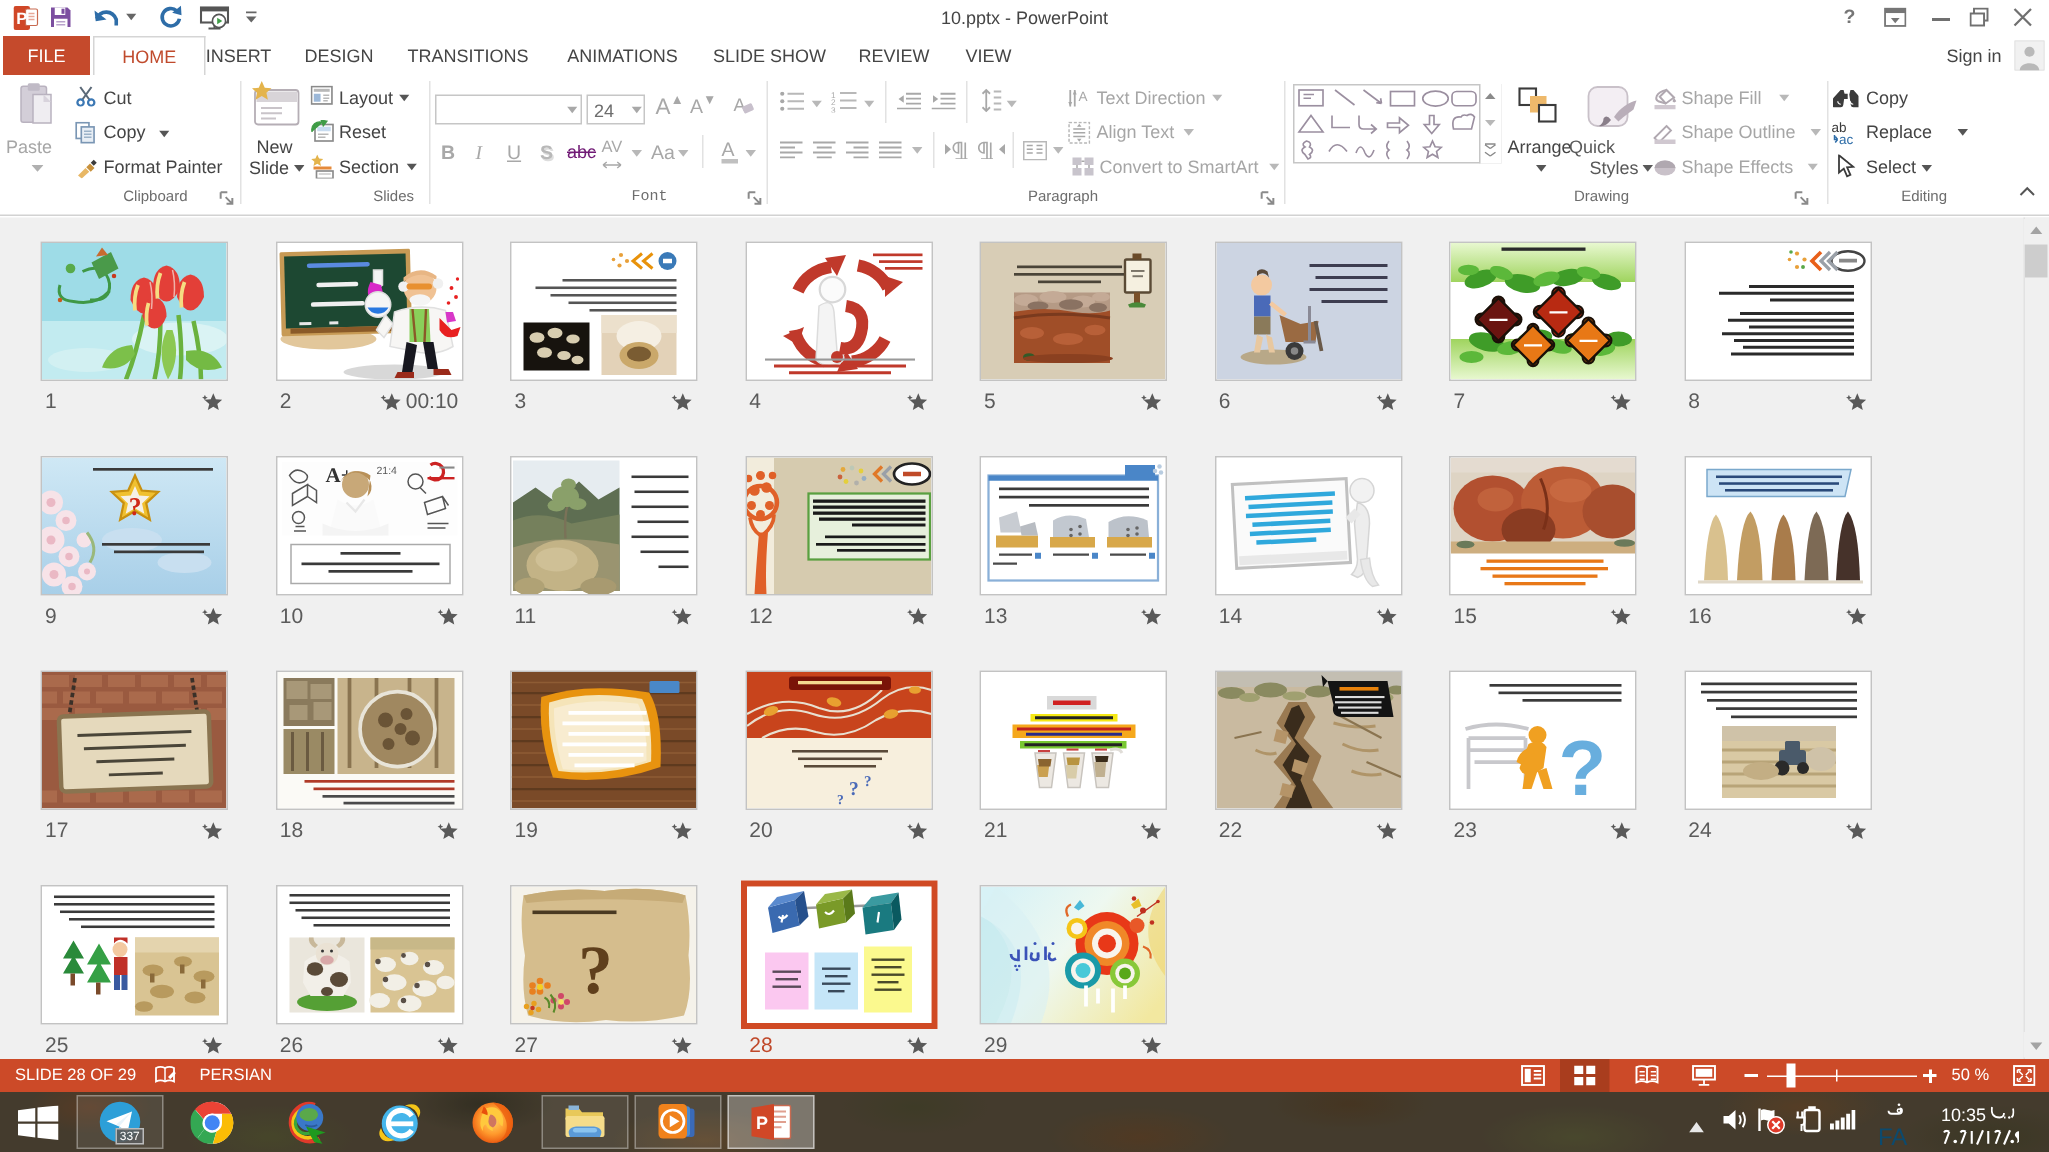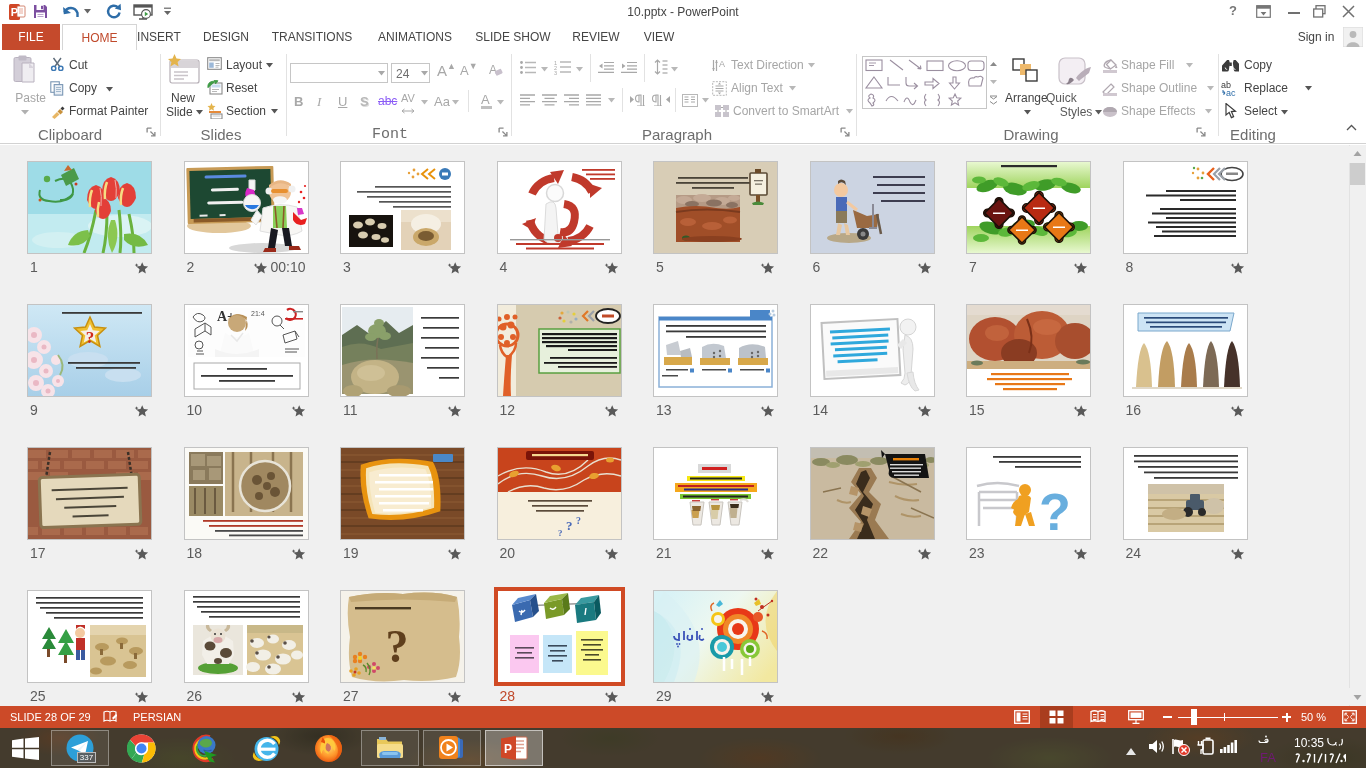--- a/index.html
+++ b/index.html
@@ -11,21 +11,21 @@
 #titlebar { position:absolute; left:0; top:0; width:1366px; height:24px; background:#fff; }
 #title { position:absolute; top:5px; width:100%; text-align:center; font-size:12px; color:#444; }
 
 #tabrow { position:absolute; left:0; top:24px; width:1366px; height:26px; background:#fff; }
 .tab { position:absolute; top:0; height:26px; line-height:26px; font-size:12px; color:#454545; text-align:center; }
 #tab-file { background:#c54a2c; color:#fff; width:58px; left:2px; }
 #tab-home { color:#c04a2c; border:1px solid #d5d5d5; border-bottom:none; background:#fff; }
 
 #ribbon { position:absolute; left:0; top:50px; width:1366px; height:94px; background:#fff; border-bottom:1px solid #d2d2d2; }
 .grpsep { position:absolute; top:4px; height:82px; width:1px; background:#e2e2e2; }
-.grplabel { position:absolute; top:76px; font-size:15px; color:#6d6d6d; text-align:center; }
+.grplabel { position:absolute; top:76px; font-size:10px; color:#6d6d6d; text-align:right; }
 .dlauncher { position:absolute; top:77px; width:10px; height:10px; }
 .rbtxt { font-size:12px; color:#444; }
 .rbtxt-dis { font-size:12px; color:#a6a6a6; }
 
 #canvas { position:absolute; left:0; top:145px; width:1366px; height:561px; background:#f0f0f0; }
 .th { position:absolute; width:125px; height:93px; background:#fff; border:1px solid #c3c3c3; overflow:hidden; }
 
 #status { position:absolute; left:0; top:706px; width:1366px; height:22px; background:#cc4a28; color:#fff; font-size:11px; }
 
 #taskbar { position:absolute; left:0; top:728px; width:1366px; height:40px; overflow:hidden; }
@@ -117,21 +117,21 @@
   </div>
 
   <div id="ribbon">
 
     <svg class="abs" style="left:13px;top:5px;" width="24" height="30" viewBox="0 0 24 30">
       <rect x="1" y="2.5" width="17" height="24" rx="1.5" fill="#d3ced8" stroke="#b9b2bf" stroke-width="1"></rect>
       <rect x="5.5" y="0.5" width="8" height="5" rx="1" fill="#c0bac6"></rect>
       <path d="M9 8 h12 l0 0 v19 h-12 z" fill="#efedf1" stroke="#b9b2bf" stroke-width="1"></path>
       <path d="M16 8 l5 5 h-5 z" fill="#d8d3dc"></path>
     </svg>
-    <div class="abs rbtxt-dis" style="left:4px;top:41px;width:42px;text-align:right;">Paste</div>
+    <div class="abs rbtxt-dis" style="left:4px;top:41px;width:42px;text-align:left;">Paste</div>
     <svg class="abs" style="left:21px;top:60px;" width="8" height="5" viewBox="0 0 8 5">
         <path d="M0 0h8L4 4.5z" fill="#b0b0b0"></path>
       </svg>
 
     <svg class="abs" style="left:50px;top:7px;" width="15" height="14" viewBox="0 0 15 14">
       <path d="M3.5 1 L10 10 M11 1 L4.5 10" stroke="#5c6a78" stroke-width="1.4"></path>
       <circle cx="3.7" cy="11.4" r="2.1" fill="none" stroke="#3c78b4" stroke-width="1.5"></circle>
       <circle cx="10.8" cy="11.4" r="2.1" fill="none" stroke="#3c78b4" stroke-width="1.5"></circle>
     </svg>
     <div class="abs rbtxt" style="left:69px;top:8px;">Cut</div>
@@ -214,21 +214,21 @@
     <div class="abs" style="left:437px;top:11px;font-size:15px;color:#a8a8a8;">A<span style="font-size:9px;vertical-align:7px;">▲</span></div>
     <div class="abs" style="left:460px;top:11px;font-size:13px;color:#a8a8a8;">A<span style="font-size:9px;vertical-align:6px;">▼</span></div>
     <svg class="abs" style="left:487px;top:12px;" width="16" height="16" viewBox="0 0 16 16">
       <text x="2" y="12" font-size="12" fill="#a8a8a8" font-family="Liberation Sans">A</text>
       <rect x="8" y="8" width="7" height="5" rx="1" fill="#c8c0cc" transform="rotate(-25 11 10)"></rect>
     </svg>
     <div class="abs" style="left:294px;top:44px;font-size:13px;font-weight:bold;color:#a8a8a8;">B</div>
     <div class="abs" style="left:317px;top:44px;font-size:13px;font-style:italic;color:#a8a8a8;font-family:'Liberation Serif',serif;">I</div>
     <div class="abs" style="left:338px;top:44px;font-size:13px;text-decoration:underline;color:#a8a8a8;">U</div>
     <div class="abs" style="left:360px;top:44px;font-size:13px;font-weight:bold;color:#b8b8b8;text-shadow:1px 1px 0 #ddd;">S</div>
-    <div class="abs" style="left:378px;top:44px;font-size:12px;color:#8b5cf6;text-decoration:line-through;">abc</div>
+    <div class="abs" style="left:378px;top:44px;font-size:12px;color:#701a75;text-decoration:line-through;">abc</div>
     <div class="abs" style="left:401px;top:42px;font-size:11px;color:#a8a8a8;">AV<br><svg width="14" height="6" viewBox="0 0 14 6">
           <path d="M1 3h12M1 3l2.5-2M1 3l2.5 2M13 3l-2.5-2M13 3l-2.5 2" stroke="#a8a8a8" stroke-width="1" fill="none"></path>
         </svg></div>
     <svg class="abs" style="left:421px;top:50px;" width="7" height="5" viewBox="0 0 7 5">
         <path d="M0 0h7L3.5 4.5z" fill="#b8b8b8"></path>
       </svg>
     <div class="abs" style="left:434px;top:44px;font-size:13px;color:#a8a8a8;">Aa</div>
     <svg class="abs" style="left:452px;top:50px;" width="7" height="5" viewBox="0 0 7 5">
         <path d="M0 0h7L3.5 4.5z" fill="#b8b8b8"></path>
       </svg>
@@ -1776,21 +1776,21 @@
       <rect x="3.6" y="9" width="2.6" height="6" fill="#fff"></rect>
       <rect x="7.2" y="7" width="2.6" height="8" fill="#fff"></rect>
       <rect x="10.8" y="4.5" width="2.6" height="10.5" fill="#fff"></rect>
       <rect x="14.4" y="2" width="2.6" height="13" fill="#fff"></rect>
     </svg>
     <svg class="abs" style="left:1258px;top:7px;" width="11" height="9" viewBox="0 0 11 9">
       <circle cx="8" cy="1.5" r="0.9" fill="#fff"></circle>
       <path d="M8.5 4 q1.5 0 1.5 1.5 q0 2 -2.5 2 L3 7.5 q-2 0 -2-2" stroke="#fff" stroke-width="1.2" fill="none"></path>
       <circle cx="8" cy="5.5" r="1.1" fill="none" stroke="#fff" stroke-width="1"></circle>
     </svg>
-    <div class="abs" style="left:1252px;top:22px;width:24px;color:#701a75;font-size:13px;text-align:right;">FA</div>
+    <div class="abs" style="left:1252px;top:22px;width:24px;color:#0c4a6e;font-size:16px;">FA</div>
     <div class="abs" style="left:1294px;top:8px;color:#fff;font-size:12px;">10:35</div>
     <svg class="abs" style="left:1327px;top:9px;" width="16" height="10" viewBox="0 0 16 10">
       <path d="M1 1 q-1 7 5 7 q3 0 3-3 M9 8 h1" stroke="#fff" stroke-width="1.2" fill="none"></path>
       <circle cx="12.5" cy="8" r="0.8" fill="#fff"></circle>
       <path d="M14 8 q2-2 1-6" stroke="#fff" stroke-width="1.2" fill="none"></path>
     </svg>
     <svg class="abs" style="left:1294px;top:25px;" width="52" height="11" viewBox="0 0 52 11">
       <g stroke="#fff" stroke-width="1.4" fill="none">
       <path d="M5.5 1.5 Q3 0.2 2 2 M5.5 1.5 L2.5 9.5"></path>
       <circle cx="9.5" cy="8" r="1.2" fill="#fff" stroke="none"></circle>

